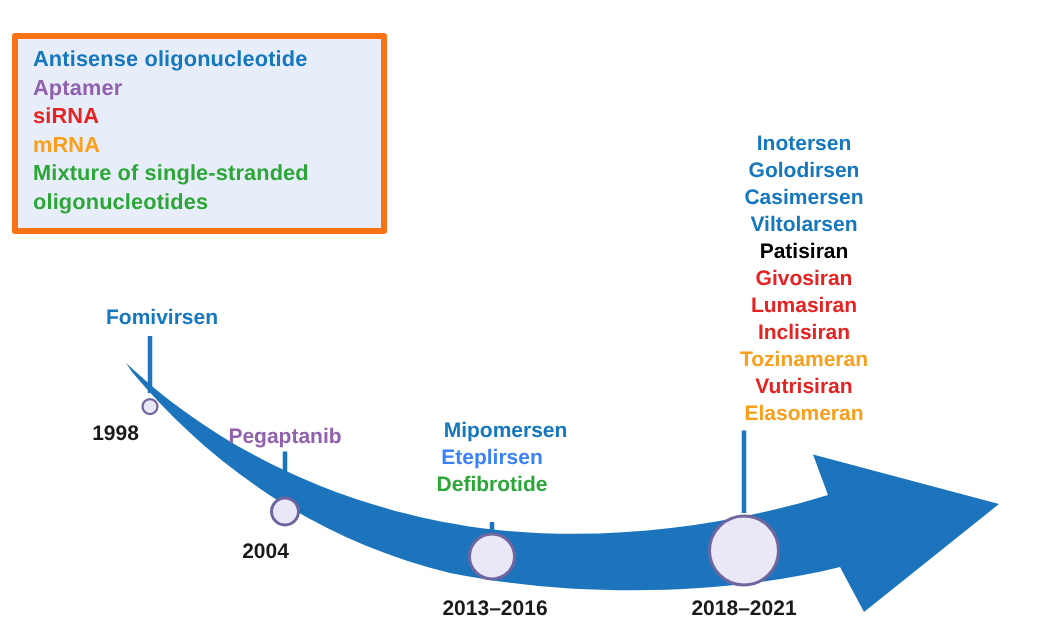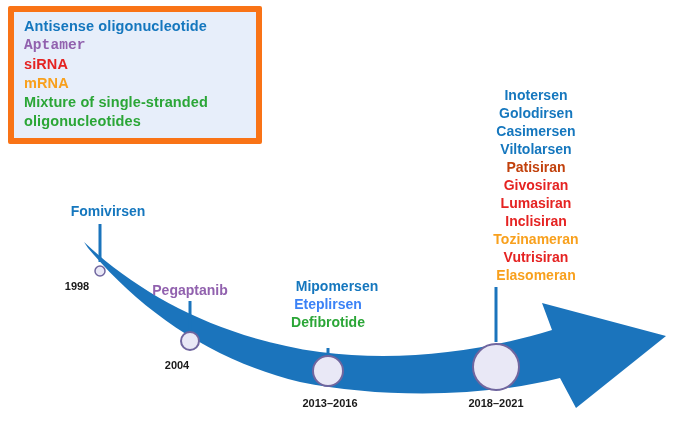--- a/index.html
+++ b/index.html
@@ -1,34 +1,34 @@
 <!DOCTYPE html>
 <html><head>
 <meta charset="utf-8">
 <style>
   html,body{margin:0;padding:0;background:#ffffff;}
   body{font-family:"Liberation Sans","DejaVu Sans",sans-serif;}
   .stage{position:relative;width:700px;height:425px;overflow:hidden;background:#ffffff;}
   svg.canvas{position:absolute;left:0;top:0;}
 
   .legend{
-    position:absolute;left:8px;top:6px;width:222px;
-    background:#e7eefa;border:6px solid #f97316;border-radius:2px;
+    position:absolute;left:8px;top:22px;width:222px;
+    background:#e7eefa;border:4px solid #f97316;border-radius:2px;
     padding:5px 10px 7px 10px;box-sizing:content-box;
   }
   .legend .item{
     font-size:14.5px;font-weight:bold;line-height:19px;letter-spacing:0.1px;
   }
 
   .drug-group{position:absolute;text-align:center;transform:translateX(-50%);white-space:nowrap;}
   .drug-group .drug{font-size:14px;font-weight:bold;line-height:18px;}
 
   .year{
     position:absolute;transform:translateX(-50%);
-    font-size:11px;font-weight:bold;color:#1a1a1a;white-space:nowrap;text-align:center;
+    font-size:14px;font-weight:bold;color:#1a1a1a;white-space:nowrap;text-align:center;
   }
 </style>
 </head>
 <body>
 
 <div class="stage">
 
   <svg class="canvas" width="700" height="425" viewBox="0 0 700 425">
 
     <path d="M 84,242
@@ -48,21 +48,21 @@
     <line x1="496" y1="287" x2="496" y2="342" stroke-width="3" stroke="#1b74bc"></line>
 
     <circle cx="100" cy="271" r="5" stroke-width="1.5" fill="#e9e8f6" stroke="#70669f"></circle>
     <circle cx="190" cy="341" r="9" stroke-width="2" fill="#e9e8f6" stroke="#70669f"></circle>
     <circle cx="328" cy="371" r="15" stroke-width="2" fill="#e9e8f6" stroke="#70669f"></circle>
     <circle cx="496" cy="367" r="23" stroke-width="2" fill="#e9e8f6" stroke="#70669f"></circle>
   </svg>
 
   <div class="legend" style="white-space:normal;">
       <div class="item" style="color: rgb(21, 119, 190);">Antisense oligonucleotide</div>
-      <div class="item" style="color: rgb(145, 97, 174); font-family: Liberation Mono, monospace;">Aptamer</div>
+      <div class="item" style="color: rgb(145, 97, 174);">Aptamer</div>
       <div class="item" style="color: rgb(229, 35, 34);">siRNA</div>
       <div class="item" style="color: rgb(248, 160, 29);">mRNA</div>
       <div class="item" style="color: rgb(43, 166, 55);">Mixture of single-stranded oligonucleotides</div>
     </div>
 
   <div class="drug-group" style="left:108px;top:202px;">
       <div class="drug" style="color: rgb(21, 119, 190);">Fomivirsen</div>
     </div>
 
   <div class="drug-group" style="left:190px;top:281px;">
@@ -73,21 +73,21 @@
       <div class="drug" style="color: rgb(21, 119, 190); padding-left: 18px;">Mipomersen</div>
       <div class="drug" style="color: #3b82f6;">Eteplirsen</div>
       <div class="drug" style="color: rgb(43, 166, 55);">Defibrotide</div>
     </div>
 
   <div class="drug-group" style="left:496px;top:86px;margin-left:40px;">
       <div class="drug" style="color: rgb(21, 119, 190);">Inotersen</div>
       <div class="drug" style="color: rgb(21, 119, 190);">Golodirsen</div>
       <div class="drug" style="color: rgb(21, 119, 190);">Casimersen</div>
       <div class="drug" style="color: rgb(21, 119, 190);">Viltolarsen</div>
-      <div class="drug" style="color: #c2410c;">Patisiran</div>
+      <div class="drug" style="color: #000000;">Patisiran</div>
       <div class="drug" style="color: rgb(229, 35, 34);">Givosiran</div>
       <div class="drug" style="color: rgb(229, 35, 34);">Lumasiran</div>
       <div class="drug" style="color: rgb(229, 35, 34);">Inclisiran</div>
       <div class="drug" style="color: rgb(248, 160, 29);">Tozinameran</div>
       <div class="drug" style="color: rgb(229, 35, 34);">Vutrisiran</div>
       <div class="drug" style="color: rgb(248, 160, 29);">Elasomeran</div>
     </div>
 
   <div class="year" style="left:77px;top:280px;">1998</div>
 

